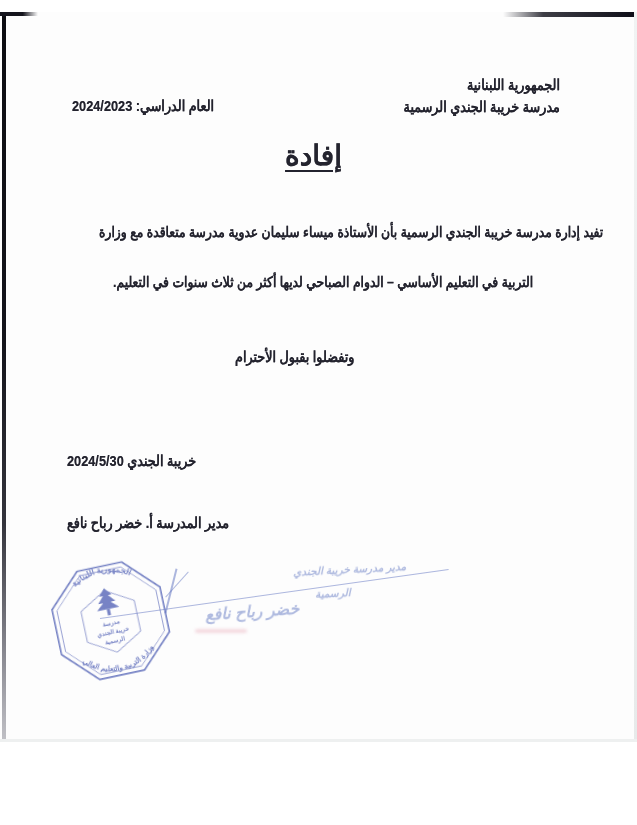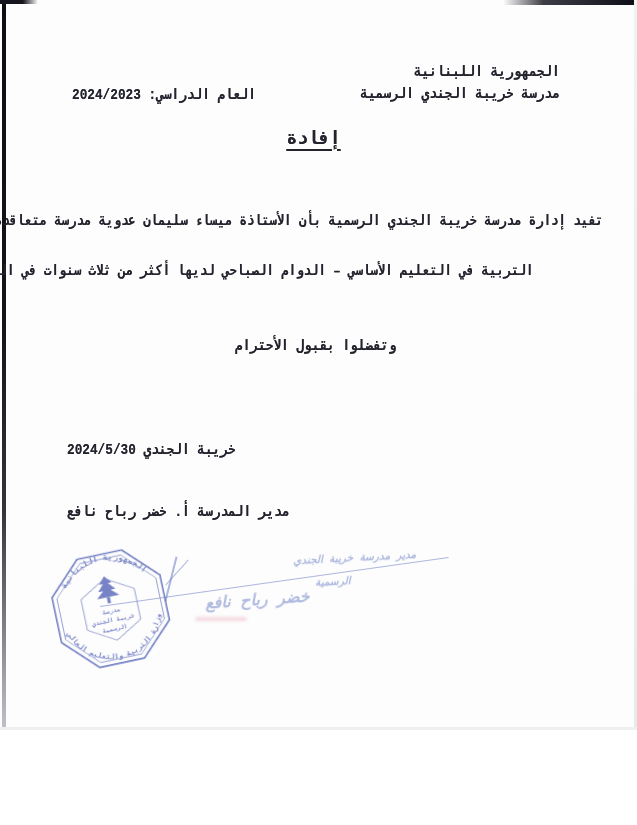--- a/index.html
+++ b/index.html
@@ -1,20 +1,21 @@
 <!DOCTYPE html>
 <html lang="ar"><head>
 <meta charset="utf-8">
 <style>
   html,body{margin:0;padding:0;background:#ffffff;}
   .page{
     position:relative;width:637px;height:730px;overflow:hidden;
     background:#fdfdfd;
-    font-family:Liberation Mono, monospace;
+    font-family:Liberation Sans, sans-serif;
     color:#23232e;
+    margin-top:12px;
   }
   
   .edge-left{position:absolute;left:2px;top:0;width:4px;height:825px;
     background:linear-gradient(to bottom,#0d0d12 0%,#14141b 40%,#34343c 62%,#8a8a92 78%,#d4d4d8 92%,#e9e9ec 100%);}
   .edge-topleft{position:absolute;left:0;top:0;width:38px;height:4px;
     background:linear-gradient(to right,#15151d 60%,rgba(21,21,29,0));}
   .edge-topright{position:absolute;right:0;top:0;width:134px;height:5px;
     background:linear-gradient(to right,rgba(14,14,24,0),rgba(14,14,24,.8) 30%,#0d0d17);}
   .edge-right{position:absolute;right:0;top:0;width:3px;height:825px;
     background:linear-gradient(to bottom,#f1f3f3,#e6e9e9);}
@@ -22,21 +23,21 @@
   .smudge-pink{position:absolute;left:195px;top:617px;width:52px;height:4px;
     background:rgba(224,128,150,.28);filter:blur(1.5px);border-radius:2px;}
   
   .ar{direction:rtl;unicode-bidi:plaintext;white-space:nowrap;font-weight:bold;
     text-shadow:0 0 .4px rgba(35,35,46,.65);}
   .cond{transform:scaleX(.85);}
   .anchor-r{transform-origin:right center;}
   .anchor-l{transform-origin:left center;}
   .hdr-right{position:absolute;right:77px;top:62px;text-align:right;font-size:15px;line-height:22px;}
   .acad-year{position:absolute;left:72px;top:85px;font-size:15px;}
-  .doc-title{position:absolute;left:0;right:10px;top:127px;text-align:center;font-size:18px;
+  .doc-title{position:absolute;left:0;right:10px;top:127px;text-align:center;font-size:28px;
     text-decoration:underline;text-underline-offset:5px;text-decoration-thickness:2px;}
   .body-1{position:absolute;right:34px;top:212px;font-size:14.5px;}
   .body-2{position:absolute;right:104px;top:262px;font-size:14.5px;}
   .closing{position:absolute;left:235px;top:336px;font-size:15px;}
   .date-line{position:absolute;left:67px;top:440px;font-size:15px;}
   .principal{position:absolute;left:67px;top:502px;font-size:15px;}
   
   .stamp{position:absolute;left:48px;top:544px;width:126px;height:132px;
     transform:rotate(-12deg);opacity:.82;filter:blur(.3px);}
   

